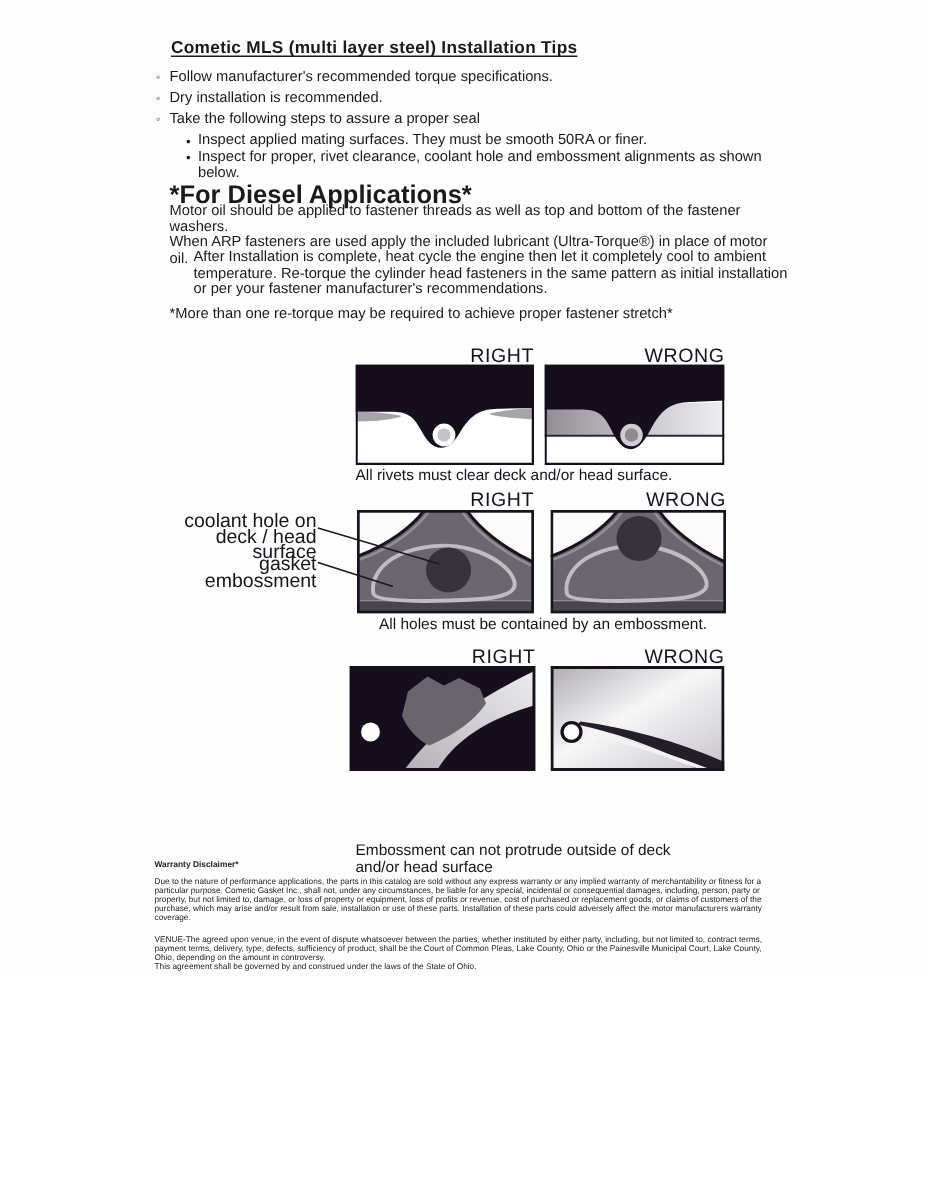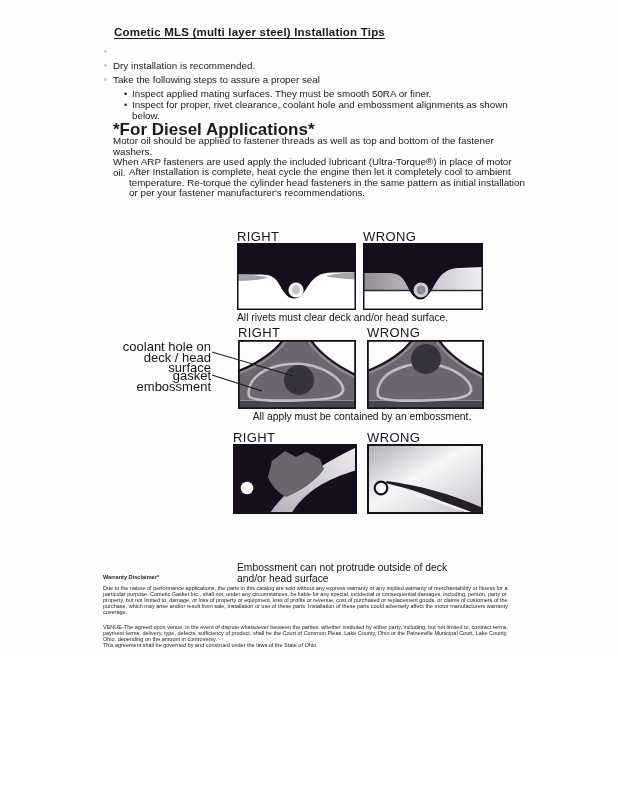--- a/index.html
+++ b/index.html
@@ -14,39 +14,40 @@
     white-space:nowrap;
   }
   .bullets{width:430px;font-size:9.8px;line-height:11px;}
   .b-row{display:flex;margin-bottom:3.2px;}
   .b-row .mark{width:9px;flex:0 0 9px;font-size:8px;line-height:11px;}
   .s-row{display:flex;margin:0 0 0.6px 20px;}
   .s-row .mark{width:8px;flex:0 0 8px;font-size:9px;line-height:10.7px;}
   .s-row .txt{line-height:10.7px;}
   .h2{font-size:17px;font-weight:bold;}
   .para{font-size:9.8px;line-height:10.6px;white-space:pre-line;}
-  .dg-label{font-size:13px;letter-spacing:.4px;text-align:left;color:#17121b;}
+  .dg-label{font-size:13px;letter-spacing:.4px;text-align:right;color:#17121b;}
   .caption{font-size:10.3px;color:#17121b;}
   .prelined{white-space:pre-line;}
   .side-label{font-size:13px;line-height:10.5px;text-align:right;white-space:pre-line;color:#17121b;}
   .legal{font-size:5.5px;line-height:6.1px;width:418px;color:#222;white-space:pre-line;}
   .legal-h{font-size:5.6px;font-weight:bold;color:#222;}
   .code{font-size:13.5px;letter-spacing:.3px;color:#1d4ed8;}
   svg{display:block;}
 </style>
 </head>
 <body>
 
 <div class="page">
 
   <div class="abs title" style="left:114px;top:26px;">Cometic MLS (multi layer steel) Installation Tips</div>
 
   <div class="abs bullets" style="left:104px;top:46px;">
     <div class="b-row">
       <span class="mark">◦</span>
+      <span class="txt">Follow manufacturer's recommended torque specifications.</span>
     </div>
     <div class="b-row">
       <span class="mark">◦</span>
       <span class="txt">Dry installation is recommended.</span>
     </div>
     <div class="b-row">
       <span class="mark">◦</span>
       <span class="txt">Take the following steps to assure a proper seal</span>
     </div>
     <div class="s-row">
@@ -58,20 +59,21 @@
       <span class="txt">Inspect for proper, rivet clearance, coolant hole and embossment alignments as shown below.</span>
     </div>
   </div>
 
   <div class="abs h2" style="left:113px;top:120px;">*For Diesel Applications*</div>
   <div class="abs para" style="left:113px;top:136px;width:410px;">Motor oil should be applied to fastener threads as well as top and bottom of the fastener washers.
 When ARP fasteners are used apply the included lubricant (Ultra-Torque®) in place of motor oil.</div>
   <div class="abs para" style="left:113px;top:167px;width:410px;margin-left:16px;">After Installation is complete, heat cycle the engine then let it completely cool to ambient
 temperature. Re-torque the cylinder head fasteners in the same pattern as initial installation
 or per your fastener manufacturer's recommendations.</div>
+  <div class="abs para" style="left:113px;top:205px;width:420px;">*More than one re-torque may be required to achieve proper fastener stretch*</div>
 
   <div class="abs dg-label" style="left:237px;top:229px;width:119px;">RIGHT</div>
   <div class="abs dg-label" style="left:363px;top:229px;width:120px;">WRONG</div>
 
   <svg class="abs" style="left:237px;top:243px;" width="119" height="67" viewBox="0 0 119 67">
     <rect width="119" height="67" fill="#ffffff"></rect>
     <path d="M0,0 H119 V29 L95,29.5 C83,30 78,33 71,43 C66.5,51 62.5,55.5 57,55.5 C51.5,55.5 47.5,51 43.5,43.5 C38.5,34 34,31.5 24,31.5 L0,31.5 Z" fill="#160e1d"></path>
     <path d="M0,31.5 C10,31.5 20,32 30,34 L30,35 C20,37.5 10,38 0,38 Z" fill="#a6a3a9"></path>
     <path d="M119,29 C109,29.5 99,30.5 90,32.5 L90,33.5 C100,35.5 109,36 119,36.5 Z" fill="#a6a3a9"></path>
     <circle cx="59" cy="47" r="6" fill="#c7c4ca" stroke="#ffffff" stroke-width="3.2"></circle>
@@ -131,21 +133,21 @@
     <path d="M11,56 C9,47 15,36 28,30 C42,23.5 59,22 74,26 C89,30 102,39 104,48 C105.5,55 96,58.5 79,59.5 C54,61 14,62 11,56 Z" fill="none" stroke="#bfbcc2" stroke-width="2.6"></path>
     <circle cx="59" cy="19" r="15" fill="#37333c"></circle>
     <rect x="0.9" y="0.9" width="115.2" height="67.2" fill="none" stroke="#18121c" stroke-width="1.8"></rect>
   </svg>
 
   <svg class="abs" style="left:110px;top:335px;z-index:5;" width="260" height="80" viewBox="0 0 260 80">
     <line x1="102" y1="17" x2="183" y2="41" stroke="#1a1a1a" stroke-width="1.1"></line>
     <line x1="102" y1="40" x2="152" y2="56" stroke="#1a1a1a" stroke-width="1.1"></line>
   </svg>
 
-  <div class="abs caption" style="left:238px;top:411px;width:248px;text-align:center;">All apply must be contained by an embossment.</div>
+  <div class="abs caption" style="left:238px;top:411px;width:248px;text-align:center;">All holes must be contained by an embossment.</div>
 
   <div class="abs dg-label" style="left:233px;top:430px;width:124px;">RIGHT</div>
   <div class="abs dg-label" style="left:367px;top:430px;width:116px;">WRONG</div>
 
   <svg class="abs" style="left:233px;top:444px;" width="124" height="70" viewBox="0 0 124 70">
     <defs>
       <linearGradient id="r3g" x1="0" y1="1" x2="1" y2="0">
         <stop offset="0" stop-color="#b4b1b7"></stop>
           <stop offset="1" stop-color="#ecebee"></stop>
       </linearGradient>

